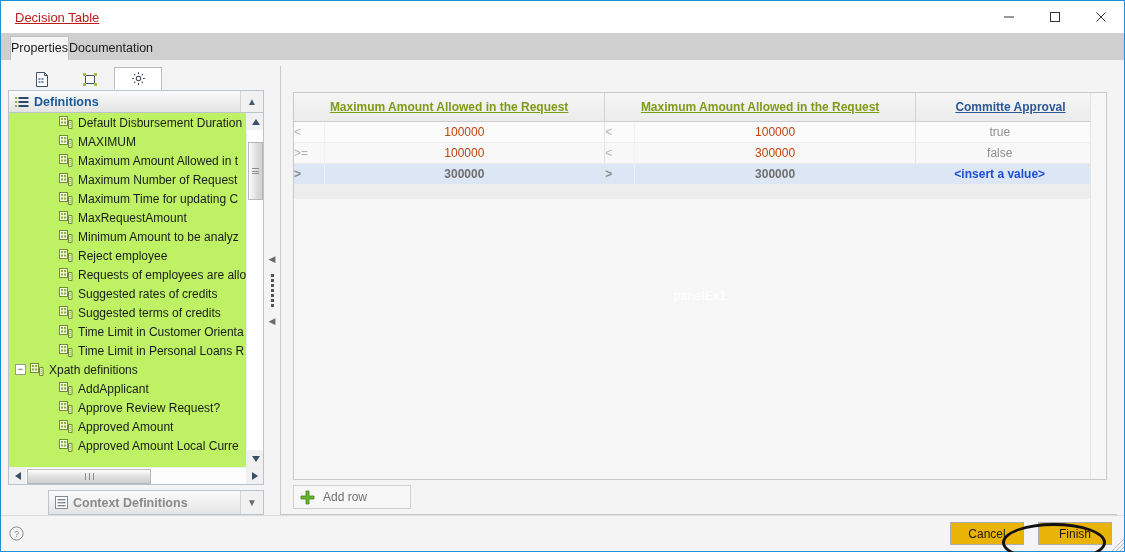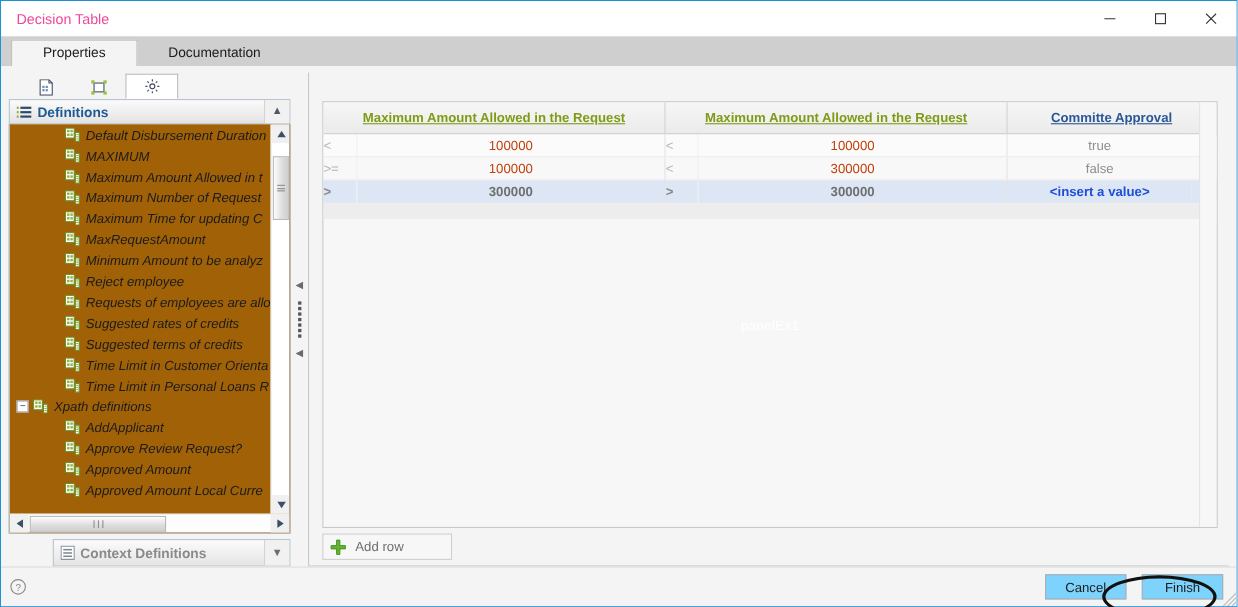--- a/index.html
+++ b/index.html
@@ -14,36 +14,36 @@
     border:1px solid #1e90d6;
     background:#ffffff;
     display:flex;flex-direction:column;
   }
   
   .titlebar{
     height:32px;flex:0 0 32px;position:relative;background:#ffffff;
     display:flex;align-items:center;
   }
   .title-text{
-    margin-left:14px;font-size:13px;color:#ec4899;
+    margin-left:14px;font-size:13px;color:#b91c1c;text-decoration:underline;
   }
   .wincontrols{position:absolute;right:0;top:0;height:32px;display:flex;}
   .wc{
     width:46px;height:32px;display:flex;align-items:center;justify-content:center;
     color:#333;font-size:13px;
   }
   .wc svg{display:block;}
   
   .tabstrip{
     height:27px;flex:0 0 27px;background:#cfcfcf;
     display:flex;align-items:flex-end;padding-left:9px;box-sizing:border-box;
     position:relative;
   }
   .tab{
-    height:24px;line-height:24px;padding:0 28px;font-size:12.5px;color:#1b1b1b;
+    height:24px;line-height:24px;padding:0 0;font-size:12.5px;color:#1b1b1b;
     background:transparent;box-sizing:border-box;
   }
   .tab.active{
     background:#f4f4f4;border:1px solid #c0c0c0;border-bottom:none;
     height:25px;line-height:23px;
     position:relative;top:1px;
   }
   
   .body{
     flex:1 1 auto;background:#f4f4f4;position:relative;
@@ -81,23 +81,23 @@
     font-weight:bold;font-size:12.5px;color:#1c5a96;margin-left:5px;
   }
   .sec-icon{margin-left:6px;display:flex;align-items:center;}
   .sec-chev{
     position:absolute;right:0;top:0;width:22px;height:21px;
     display:flex;align-items:center;justify-content:center;
     border-left:1px solid #d4d4d4;background:#f1f1f1;color:#4a5a6a;font-size:10px;
   }
   
   .treebox{
-    flex:1 1 auto;background:#a16207;border:1px solid #b9c4ce;border-top:none;
+    flex:1 1 auto;background:#bef264;border:1px solid #b9c4ce;border-top:none;
     position:relative;overflow:hidden;box-sizing:border-box;
-    display:flex;flex-direction:column;font-style:italic;
+    display:flex;flex-direction:column;
   }
   .treeview{
     flex:1 1 auto;position:relative;overflow:hidden;
   }
   .treerow{
     height:19px;display:flex;align-items:center;white-space:nowrap;
     font-size:12px;color:#1b1b1b;overflow:hidden;
   }
   .treerow .ind{flex:0 0 auto;}
   .node-icon{flex:0 0 14px;margin-right:5px;display:flex;align-items:center;}
@@ -213,21 +213,21 @@
   .addrow-btn .lbl{color:#6f6f6f;font-size:12px;}
   
   .footer{
     flex:0 0 36px;height:36px;background:#f4f4f4;
     border-top:1px solid #dcdcdc;
     display:flex;align-items:center;position:relative;box-sizing:border-box;
   }
   .help-icon{margin-left:8px;display:flex;align-items:center;}
   .footer-btns{position:absolute;right:12px;top:6px;display:flex;}
   .btn{
-    width:74px;height:23px;border:1px solid #adadad;background:#7dd3fc;
+    width:74px;height:23px;border:1px solid #adadad;background:#eab308;
     font-size:12px;color:#1b1b1b;display:flex;align-items:center;justify-content:center;
     box-sizing:border-box;cursor:pointer;
   }
   .btn + .btn{margin-left:14px;}
   .ellipse-annot{
     position:absolute;right:6px;top:1px;width:98px;height:33px;
     border:3px solid #111;border-radius:50%;pointer-events:none;
   }
   .corner-hatch{
     position:absolute;right:0;bottom:0;width:16px;height:14px;overflow:hidden;

